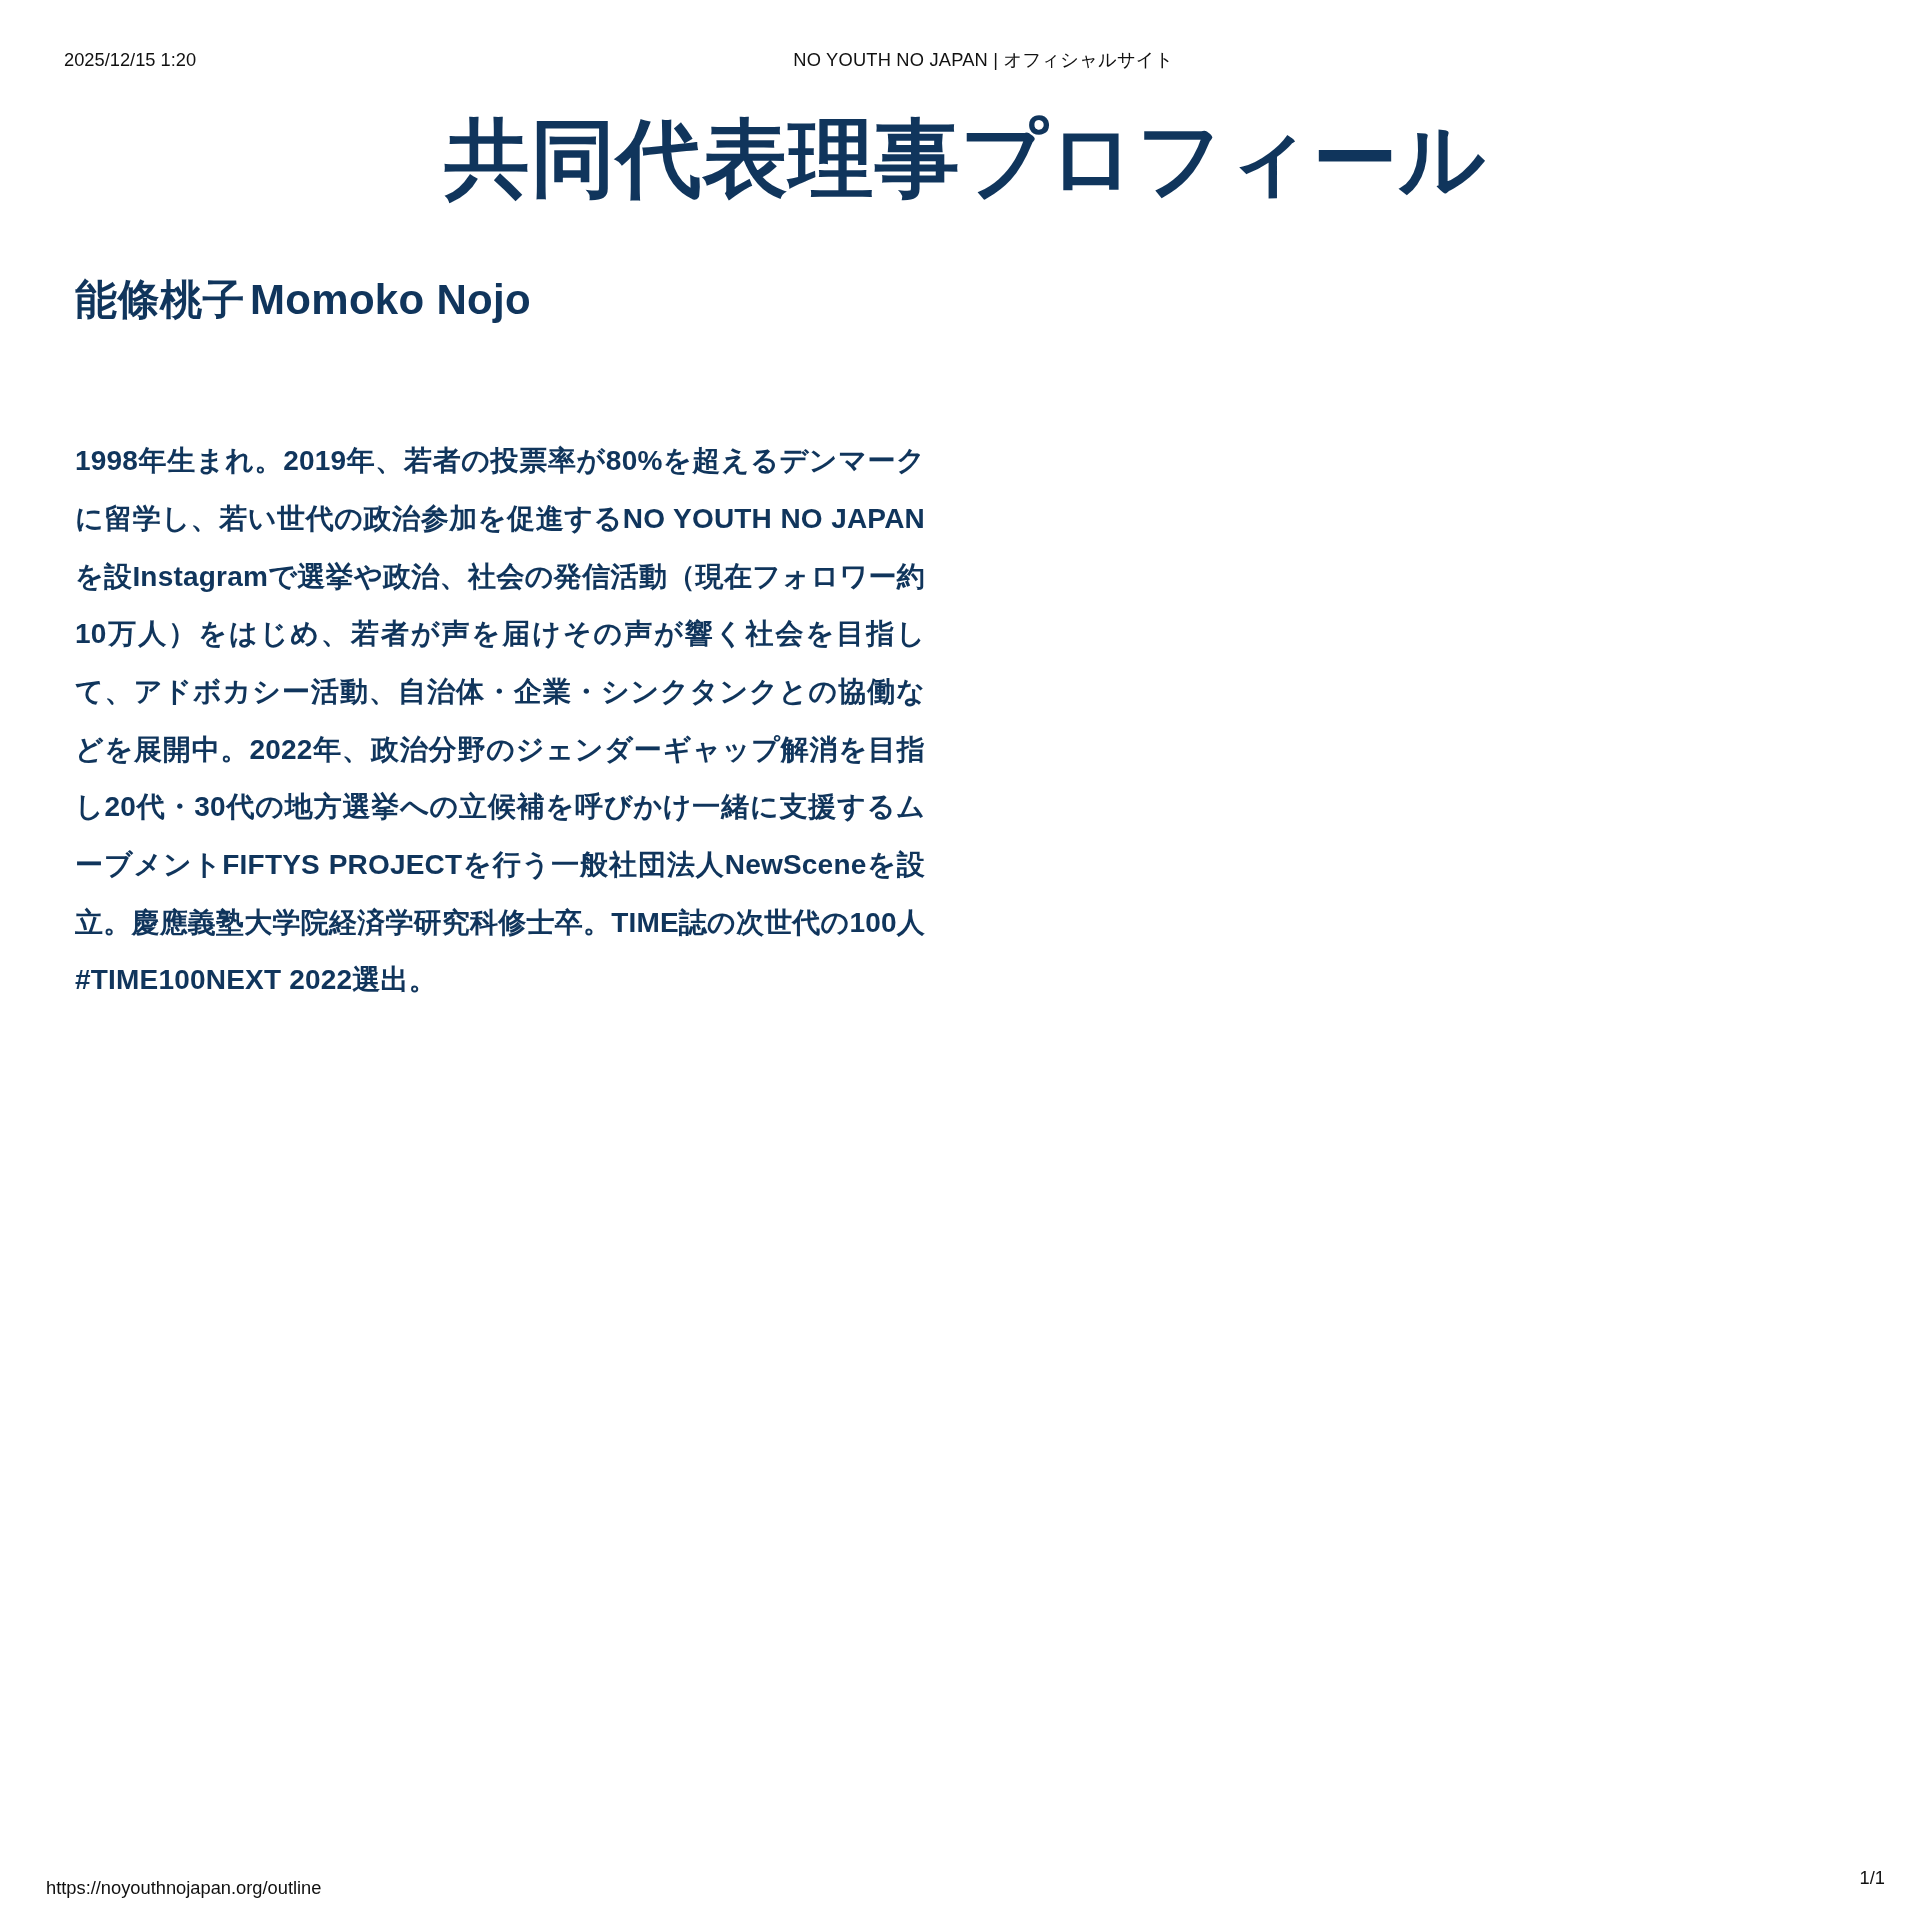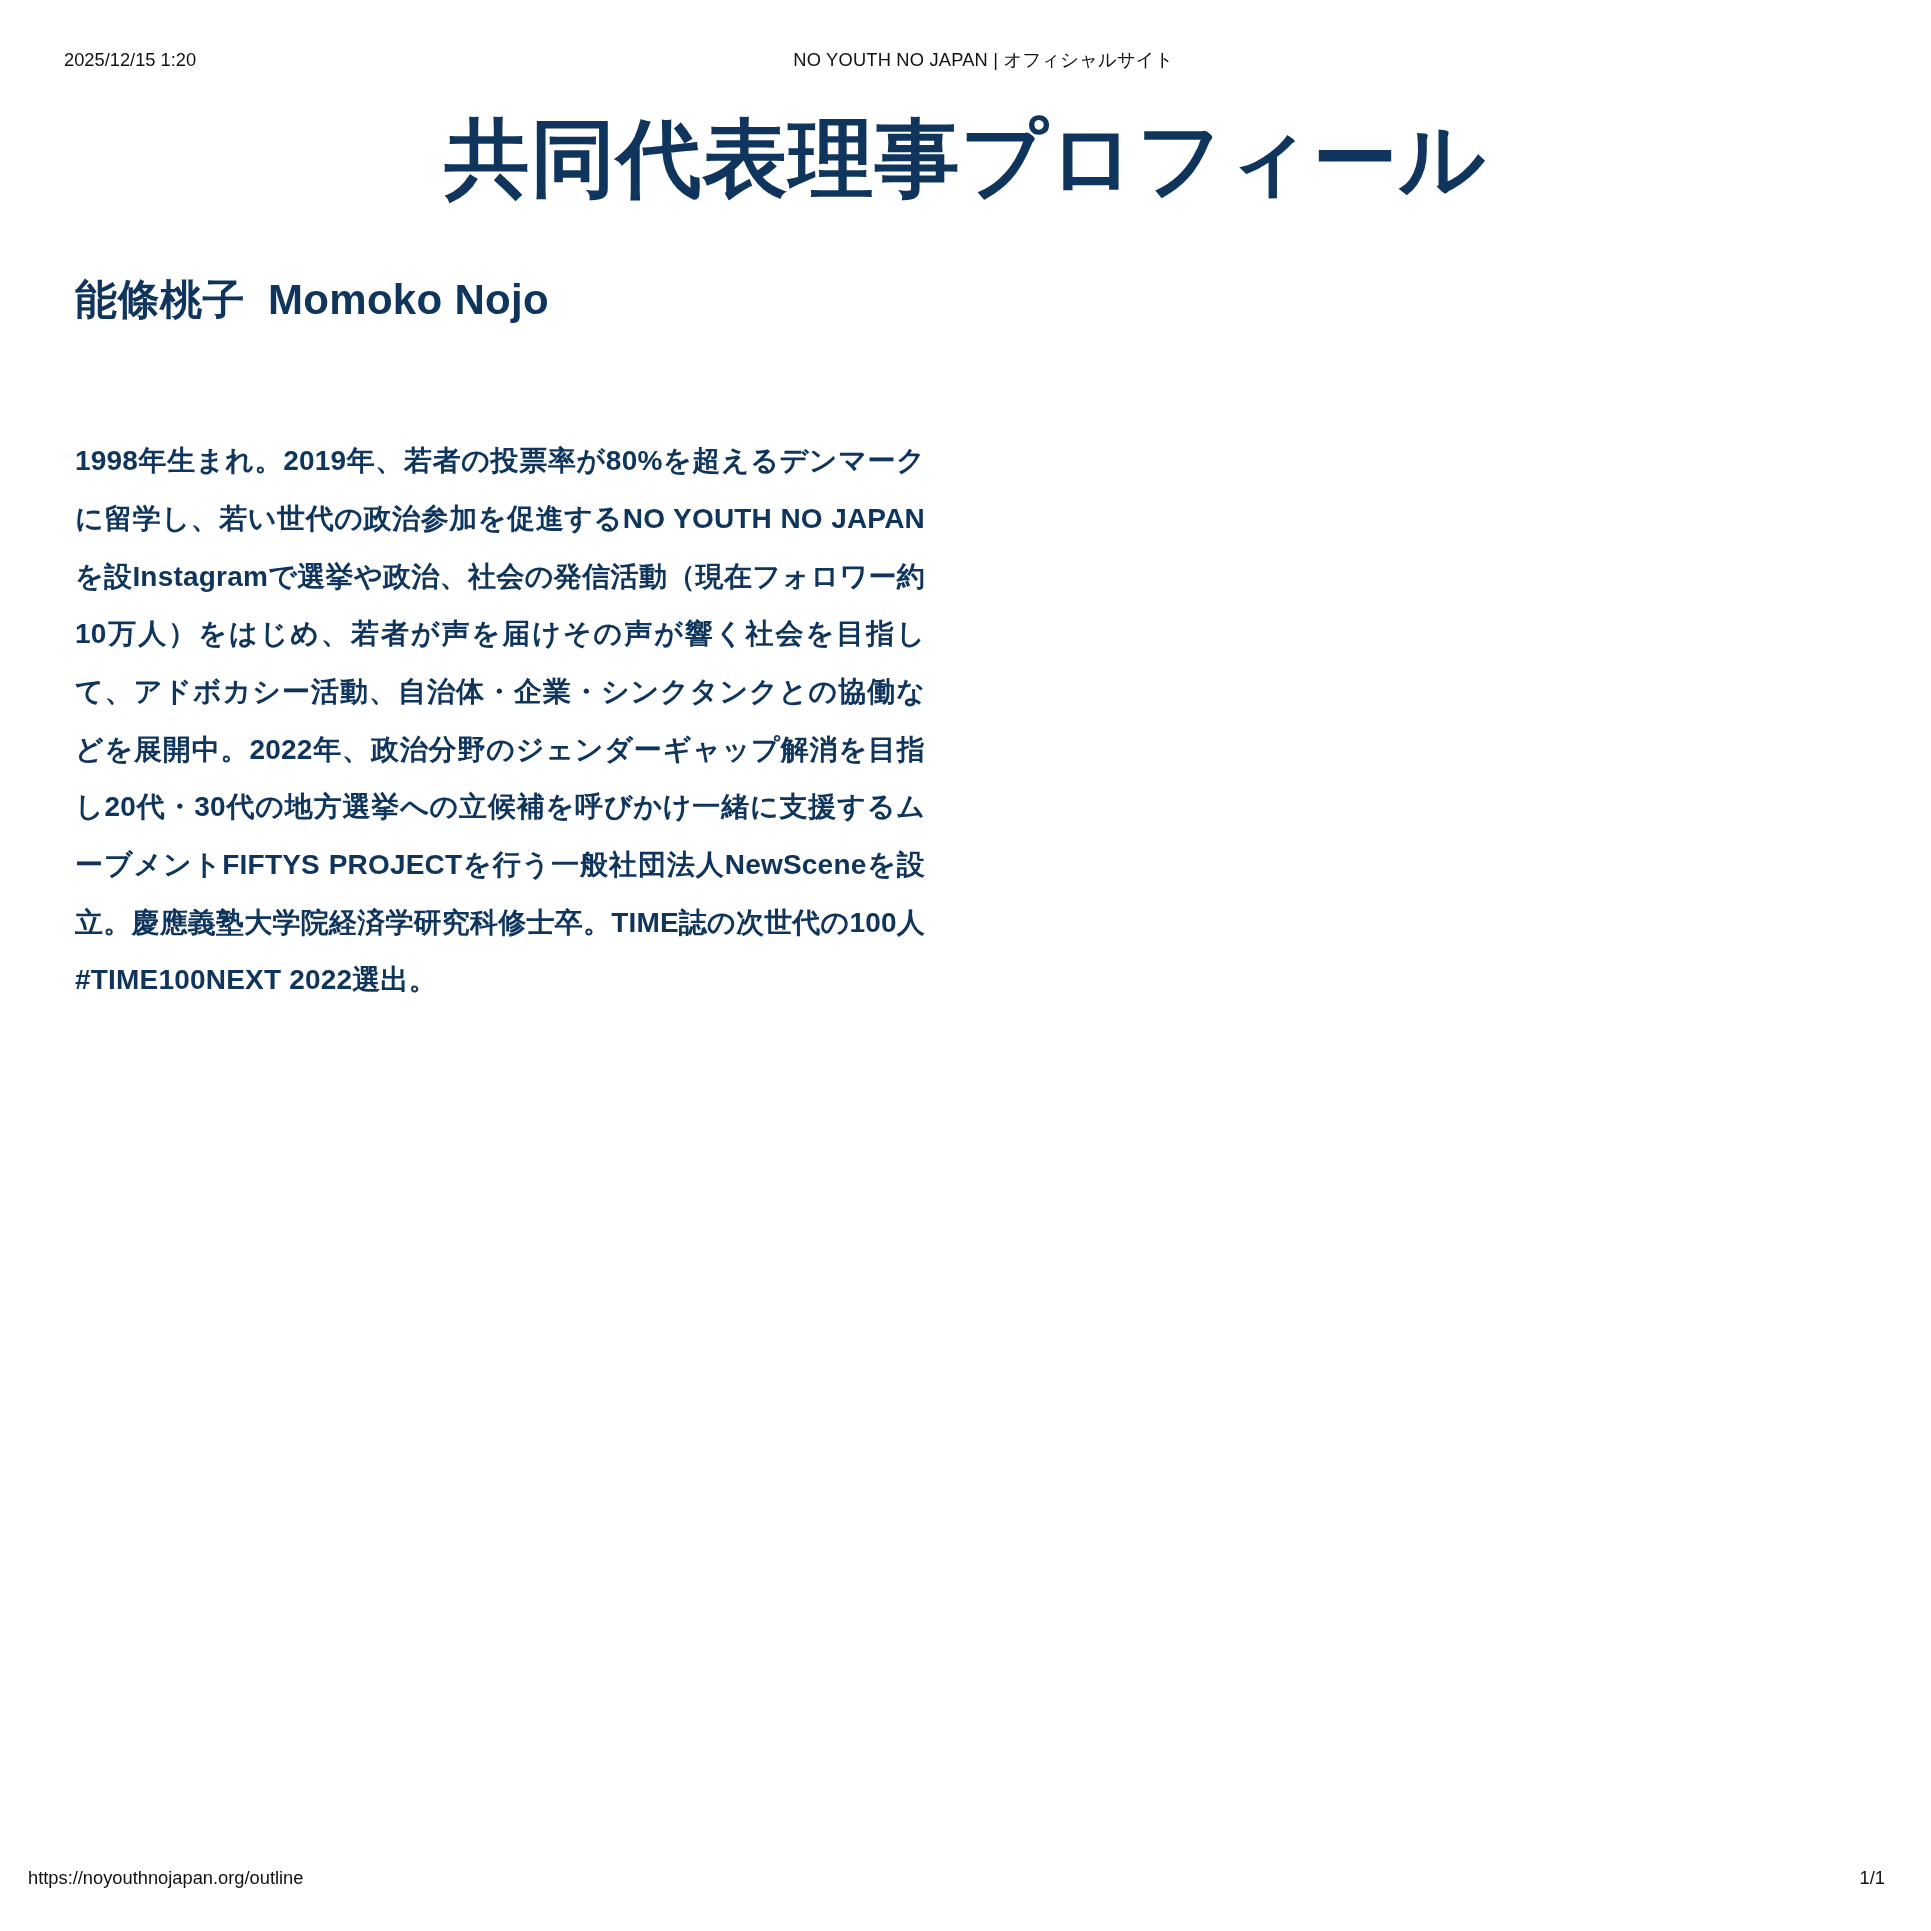--- a/index.html
+++ b/index.html
@@ -47,22 +47,23 @@
     position: absolute;
     bottom: 41px;
     left: 0;
     width: 100%;
     height: 23px;
     font-size: 18.3px;
     color: #111111;
   }
   .print-footer .pf-url {
     position: absolute;
-    left: 28px;
+    left: 46px;
     white-space: nowrap;
+    margin-top: 10px;
   }
   .print-footer .pf-page {
     position: absolute;
     right: 46px;
     white-space: nowrap;
   }
 
   
   .page {
     position: absolute;
@@ -96,21 +97,21 @@
 
   .person-name {
     font-size: 42px;
     font-weight: 700;
     color: #10355c;
     letter-spacing: 0.5px;
     line-height: 1.25;
     white-space: nowrap;
   }
   .person-name .romaji {
-    margin-left: 23px;
+    margin-left: 5px;
     letter-spacing: 0.3px;
   }
 
   .person-bio {
     margin-top: 106px;
     font-size: 28px;
     font-weight: 700;
     line-height: 2.06;
     color: #10355c;
     letter-spacing: 0.2px;

